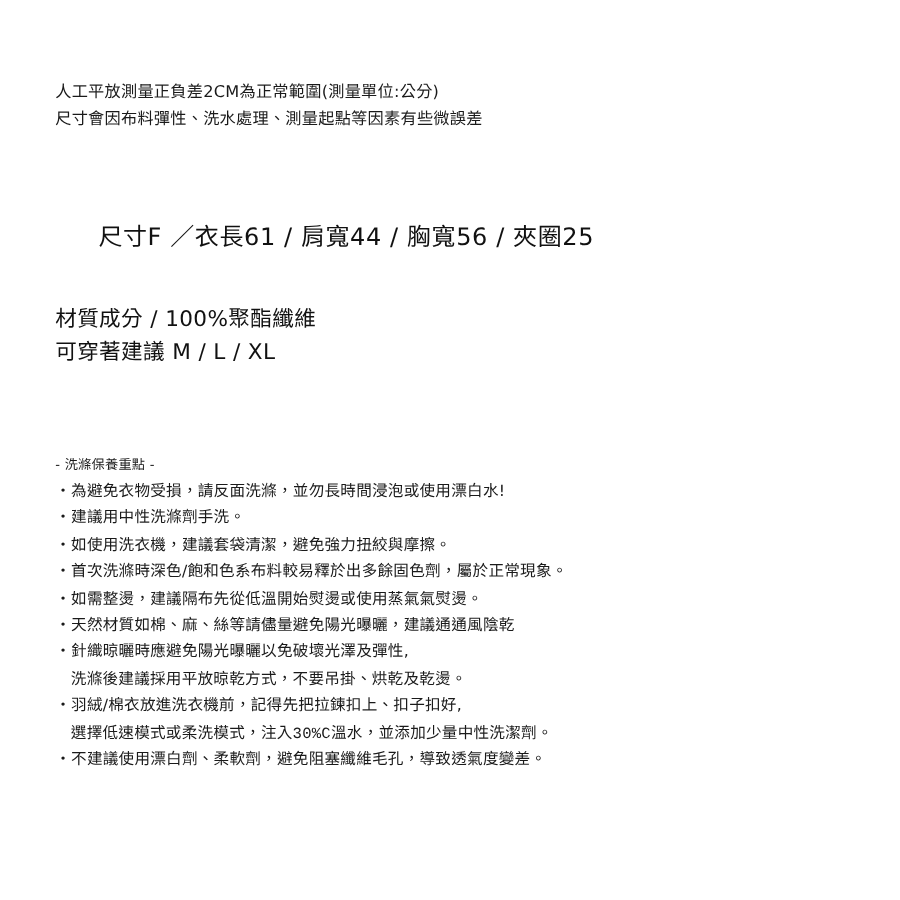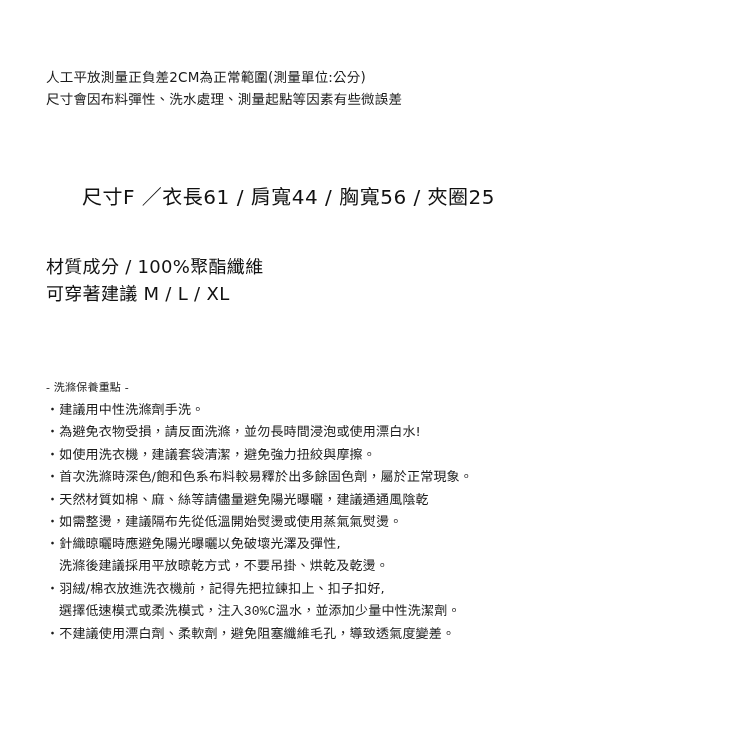--- a/index.html
+++ b/index.html
@@ -97,26 +97,26 @@
     <div class="size-line">尺寸F ／衣長61 / 肩寬44 / 胸寬56 / 夾圈25</div>
   </div>
 
   <div class="block-material">
     <div class="material-line">材質成分 / 100%聚酯纖維</div>
     <div class="material-line">可穿著建議 M / L / XL</div>
   </div>
 
   <div class="block-care">
     <div class="care-title">- 洗滌保養重點 -</div>
+    <div class="care-item">・為避免衣物受損，請反面洗滌，並勿長時間浸泡或使用漂白水!</div>
     <div class="care-item">・建議用中性洗滌劑手洗。</div>
-    <div class="care-item">・為避免衣物受損，請反面洗滌，並勿長時間浸泡或使用漂白水!</div>
     <div class="care-item">・如使用洗衣機，建議套袋清潔，避免強力扭絞與摩擦。</div>
     <div class="care-item">・首次洗滌時深色/飽和色系布料較易釋於出多餘固色劑，屬於正常現象。</div>
+    <div class="care-item">・如需整燙，建議隔布先從低溫開始熨燙或使用蒸氣氣熨燙。</div>
     <div class="care-item">・天然材質如棉、麻、絲等請儘量避免陽光曝曬，建議通通風陰乾</div>
-    <div class="care-item">・如需整燙，建議隔布先從低溫開始熨燙或使用蒸氣氣熨燙。</div>
     <div class="care-item">・針織晾曬時應避免陽光曝曬以免破壞光澤及彈性,</div>
     <div class="care-item indent">洗滌後建議採用平放晾乾方式，不要吊掛、烘乾及乾燙。</div>
     <div class="care-item">・羽絨/棉衣放進洗衣機前，記得先把拉鍊扣上、扣子扣好,</div>
     <div class="care-item indent">選擇低速模式或柔洗模式，注入30%C溫水，並添加少量中性洗潔劑。</div>
     <div class="care-item">・不建議使用漂白劑、柔軟劑，避免阻塞纖維毛孔，導致透氣度變差。</div>
   </div>
 
 </div>
 
 </body></html>

